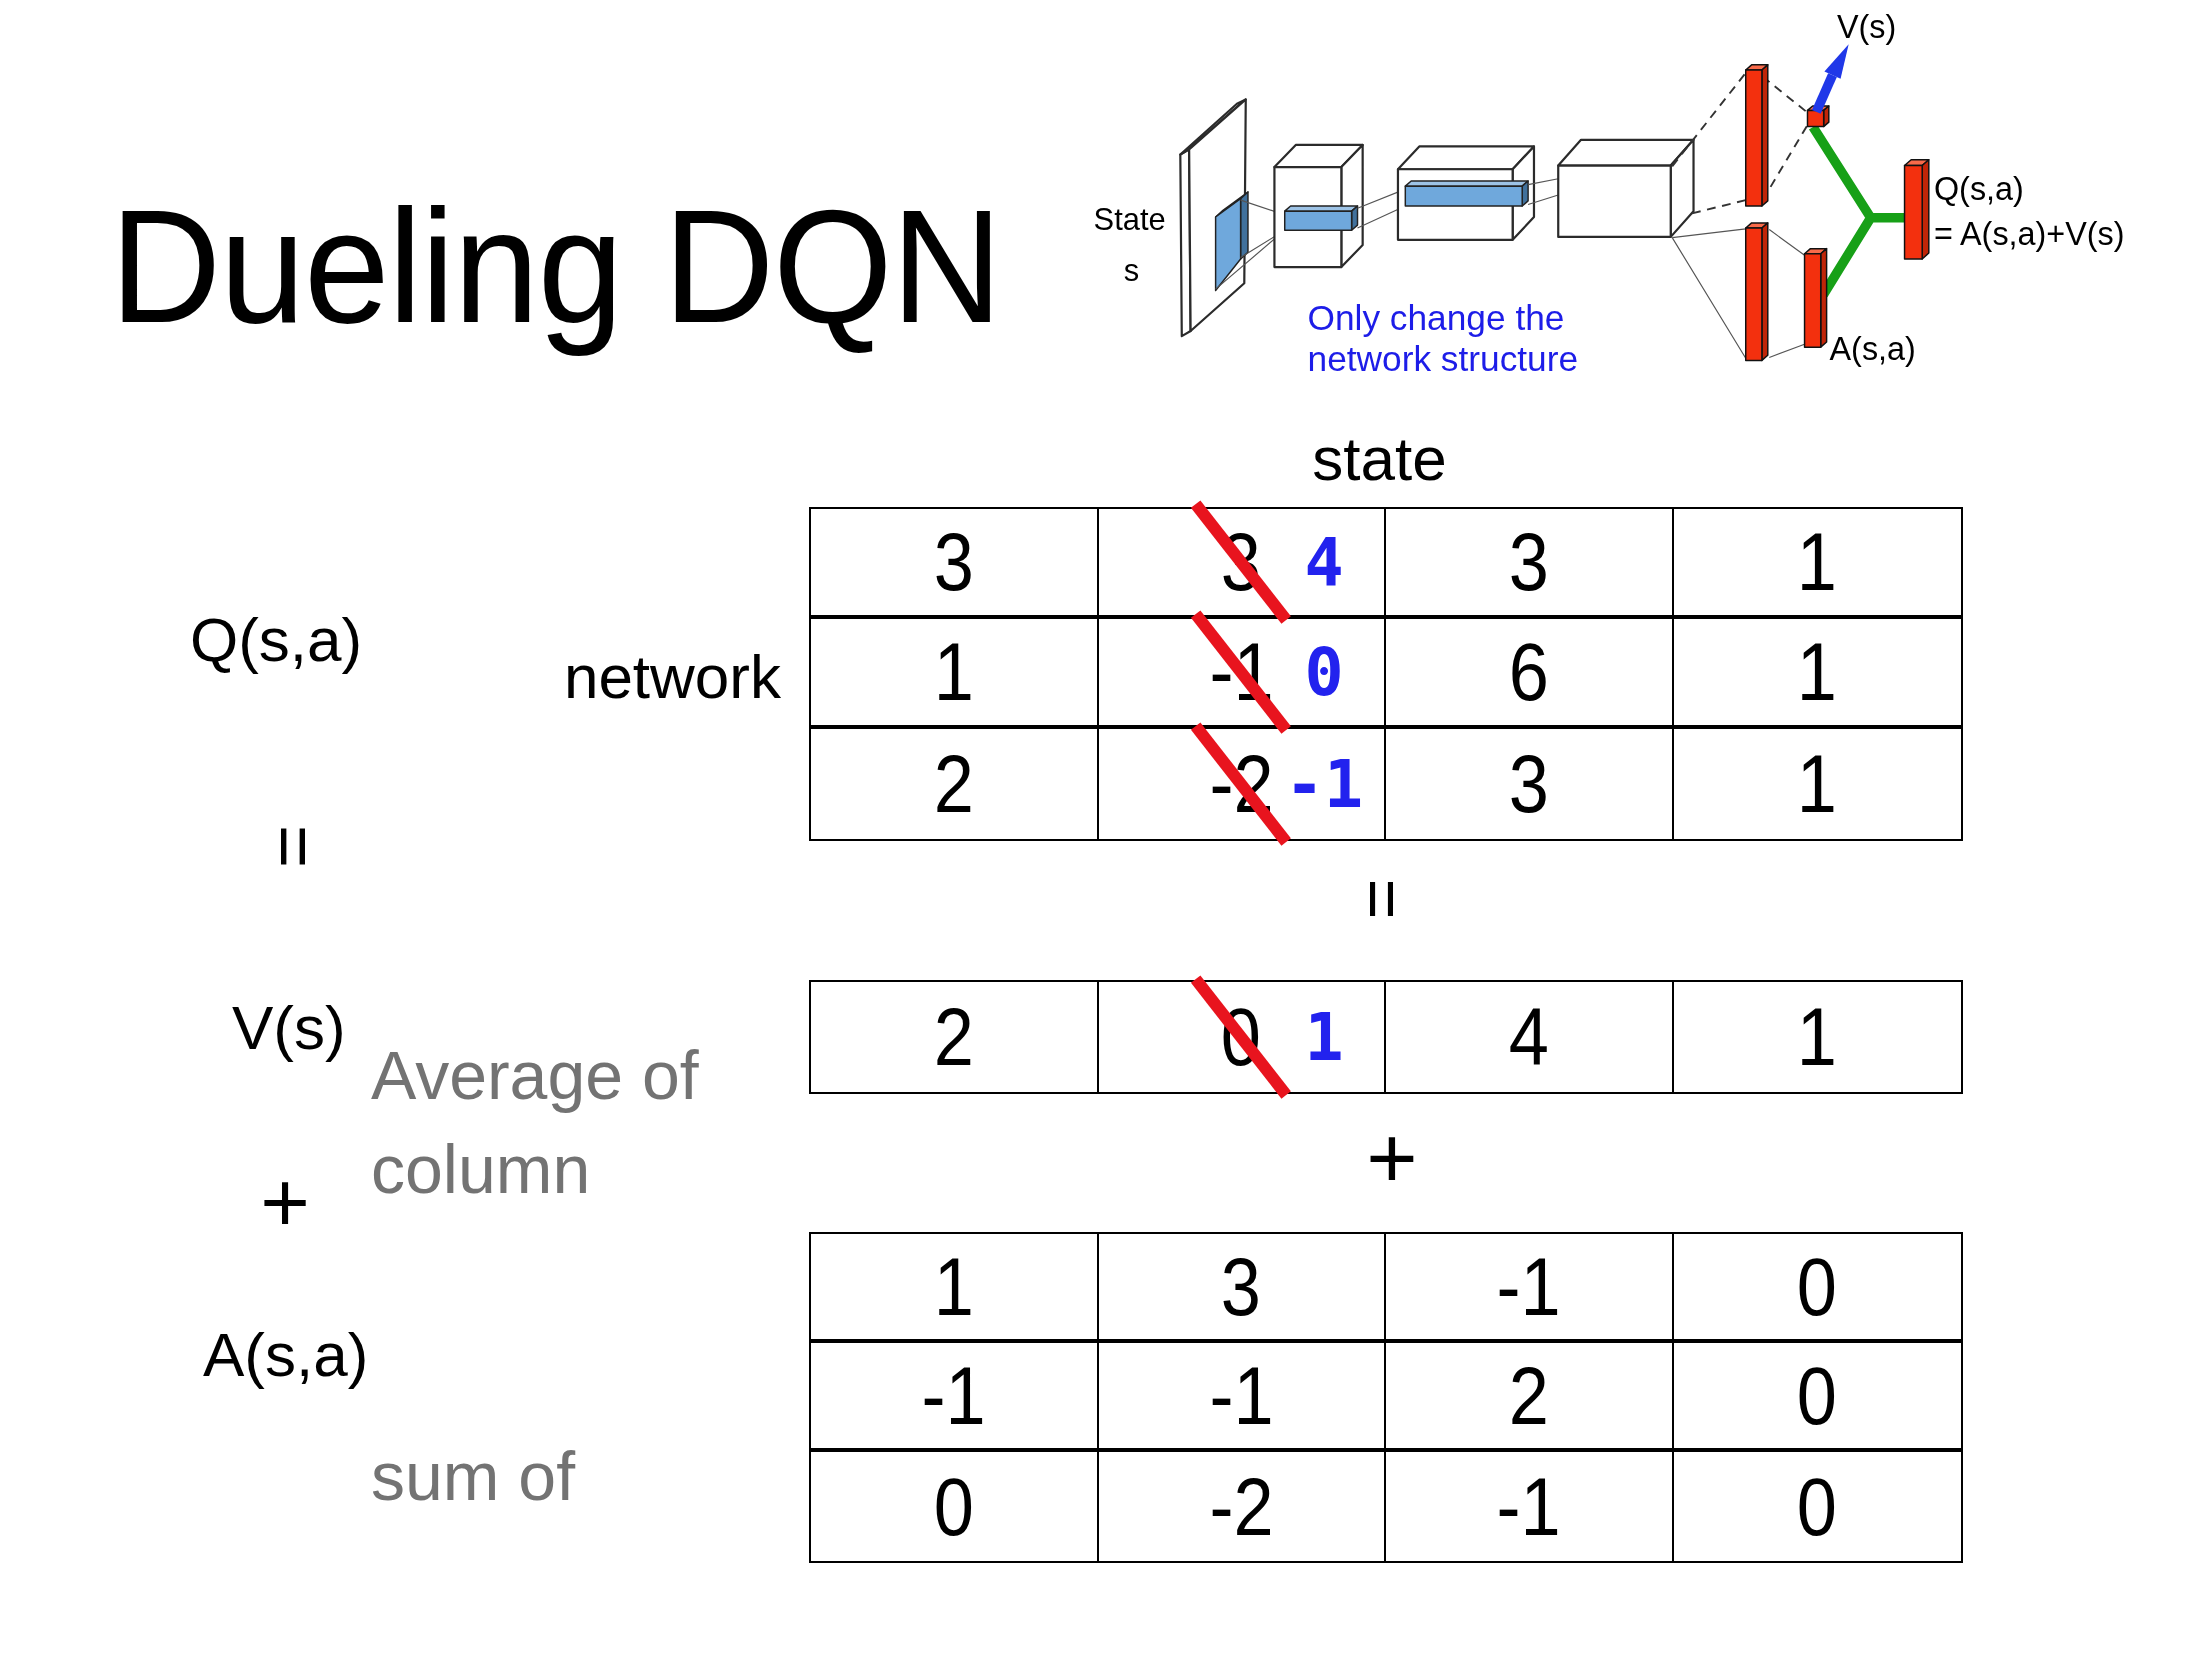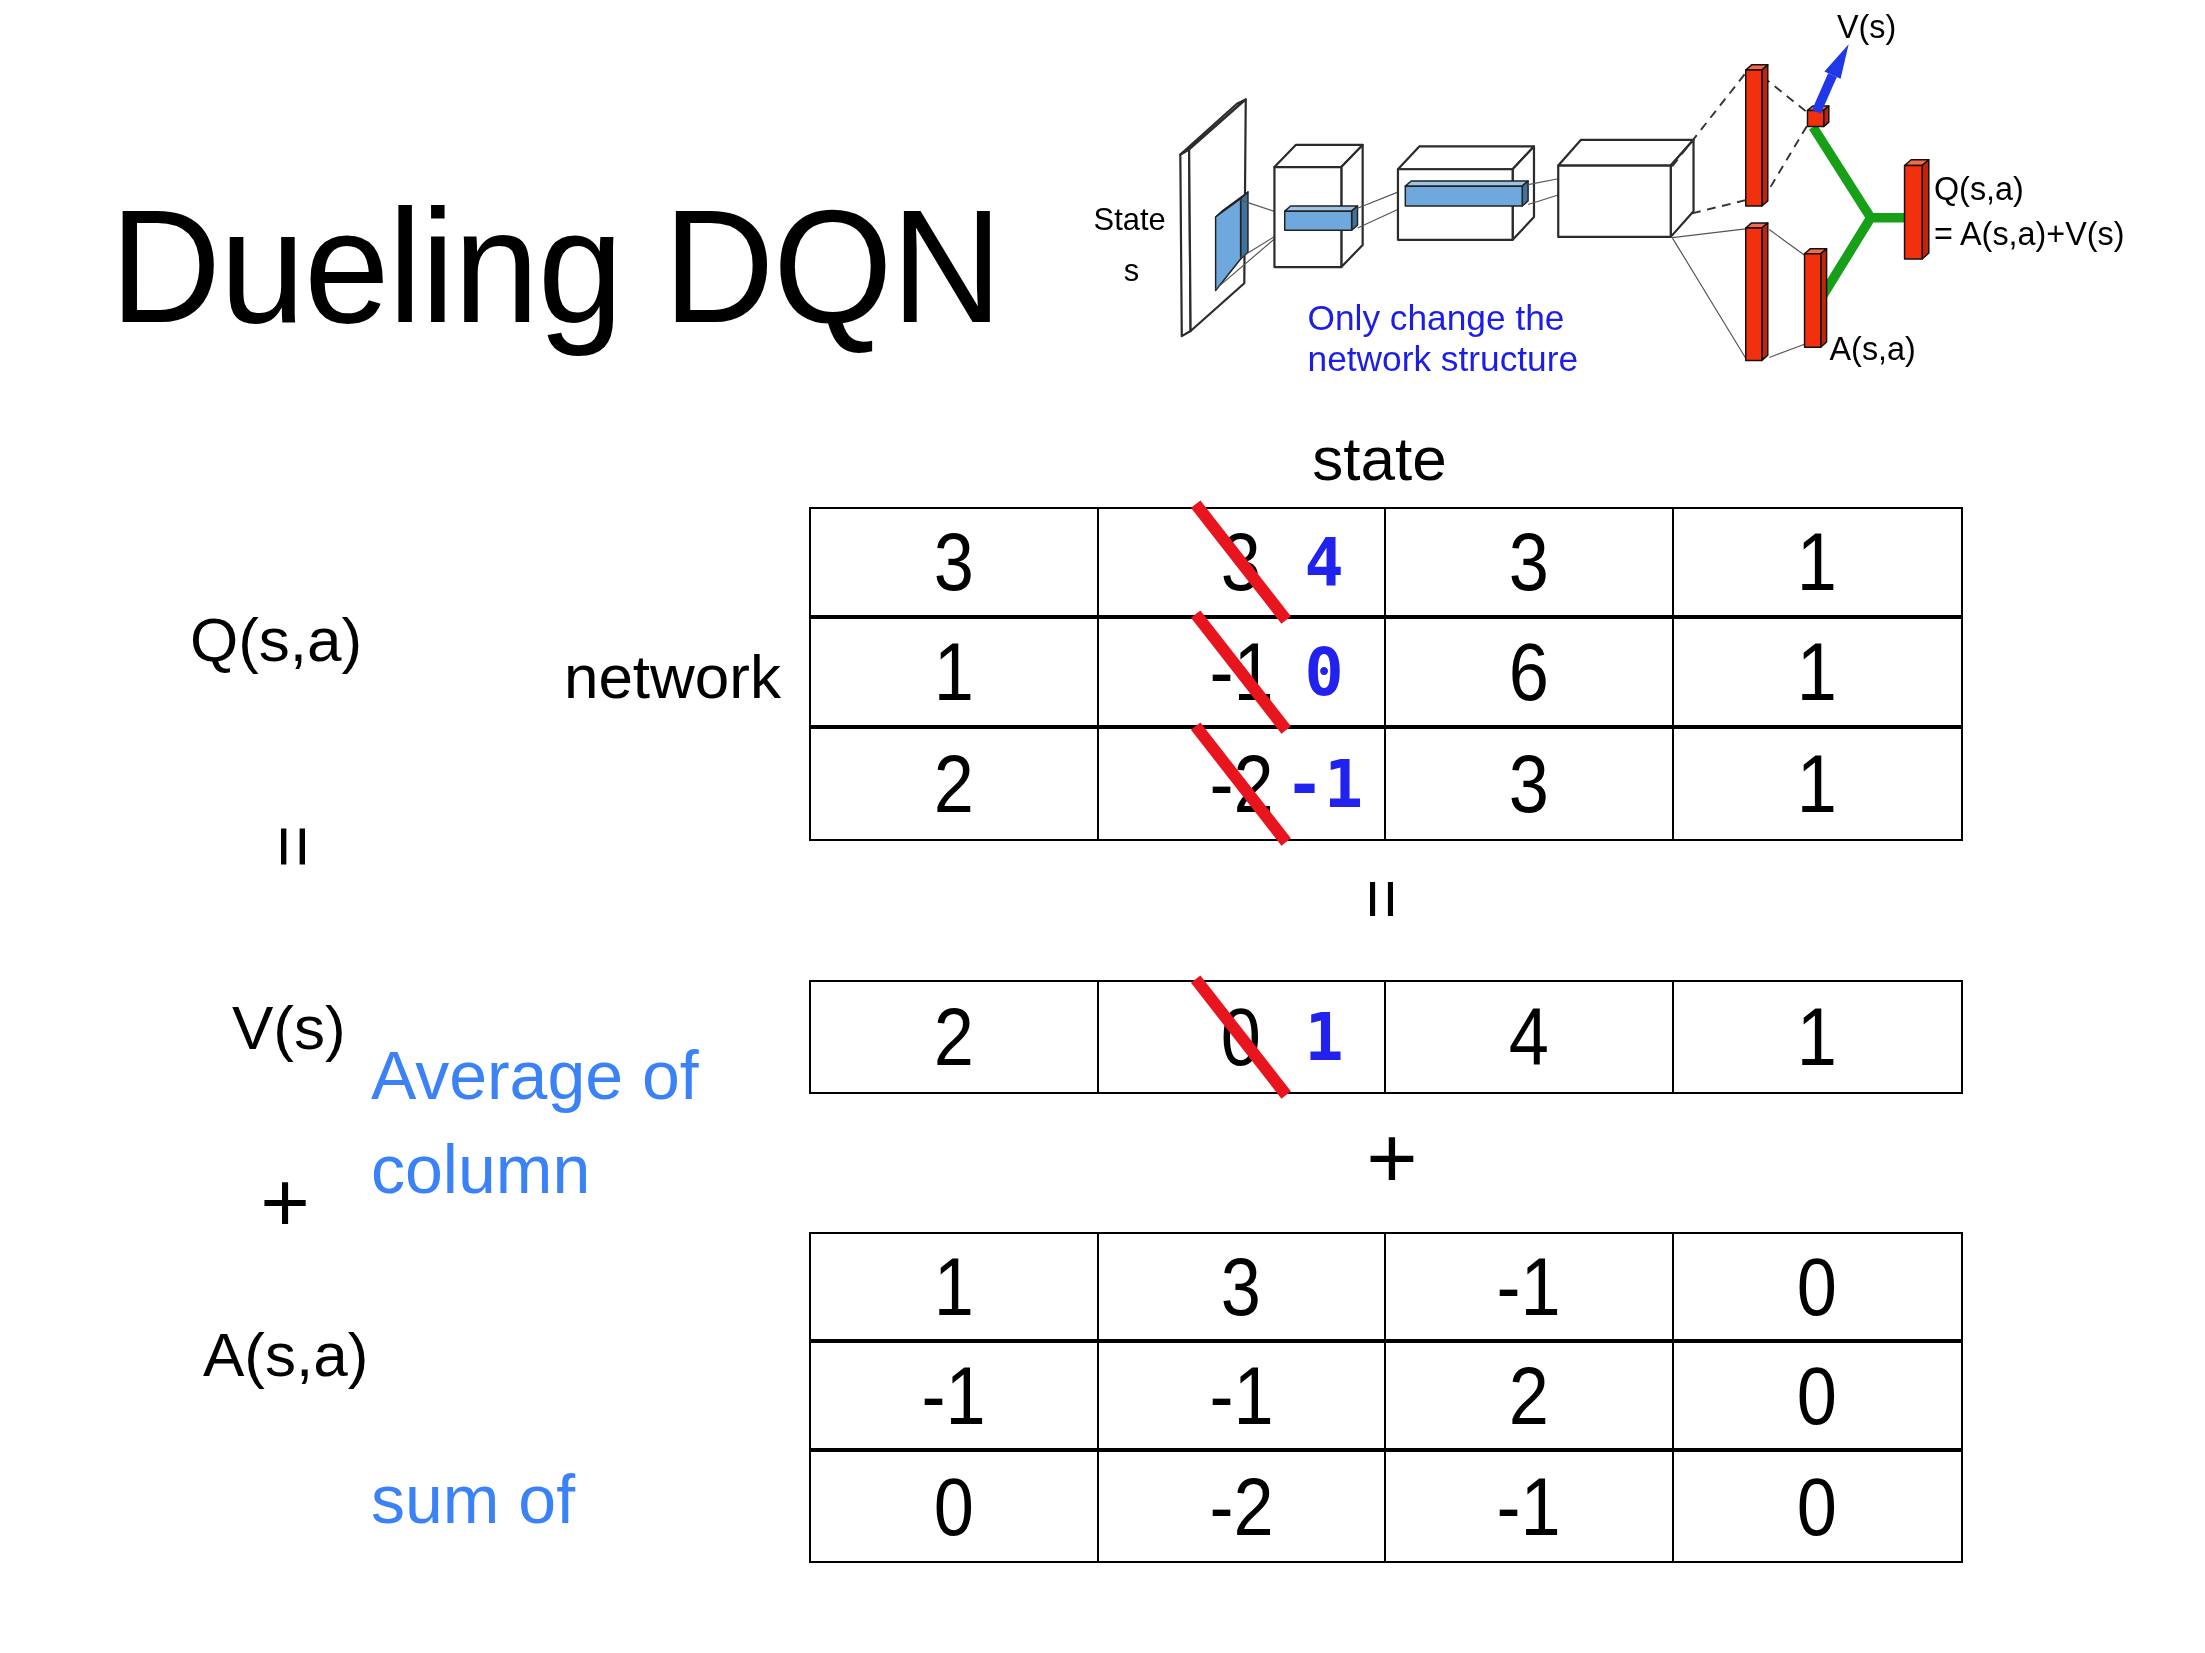--- a/index.html
+++ b/index.html
@@ -24,21 +24,21 @@
   .num{font-size:82px;transform:scaleX(.88);white-space:nowrap;}
   .numwrap{position:relative;display:inline-flex;align-items:center;justify-content:center;}
   .strike{position:absolute;left:50%;top:50%;width:147px;height:11.8px;background:#e8141e;
           transform:translate(-50%,-50%) rotate(52deg);}
   .newnum{position:absolute;left:79%;top:50%;transform:translate(-50%,-50%);
           font-family:"DejaVu Sans Mono",monospace;font-weight:bold;font-size:65px;
           color:#2222ee;white-space:nowrap;}
 
   
   .lbl{position:absolute;font-size:62px;white-space:nowrap;}
-  .blue-note{position:absolute;color:#3b82f6;font-size:68px;line-height:94px;white-space:nowrap;}
+  .blue-note{position:absolute;color:#737373;font-size:68px;line-height:94px;white-space:nowrap;}
   .op{position:absolute;display:flex;align-items:center;justify-content:center;width:88px;height:88px;}
   .rot90{transform:rotate(90deg);}
   .action-lbl{position:absolute;left:560px;top:641px;width:221px;text-align:right;font-size:62px;}
   .state-lbl{position:absolute;left:1269px;top:423px;width:221px;text-align:center;font-size:62px;}
 
   
   .netdiag{position:absolute;left:1059px;top:0;}
   .netdiag .box{fill:#fff;stroke:#2b2b2b;stroke-width:3;stroke-linejoin:round;}
   .netdiag .thin{stroke:#555;stroke-width:1.6;fill:none;}
   .netdiag .dash{stroke:#333;stroke-width:2.6;fill:none;stroke-dasharray:12 9;}
@@ -167,21 +167,21 @@
   </div>
   <div class="lbl" style="left:232px;top:992px;">V(s)</div>
   <div class="blue-note" style="left:371px;top:1028px;">
     <div>Average of</div>
     <div>column</div>
   </div>
   <div class="op" style="left:241px;top:1159px;font-size:85px;">
     <span>+</span>
   </div>
   <div class="lbl" style="left:203px;top:1319px;">A(s,a)</div>
-  <div class="blue-note" style="left:371px;top:1430px;line-height:93px;margin-top:23px;">
+  <div class="blue-note" style="left:371px;top:1430px;line-height:93px;">
     <div>sum of</div>
   </div>
 
   <div class="op" style="left:1338px;top:855px;font-size:70px;">
     <span class="rot90">=</span>
   </div>
   <div class="op" style="left:1348px;top:1114px;font-size:88px;">
     <span>+</span>
   </div>
 

